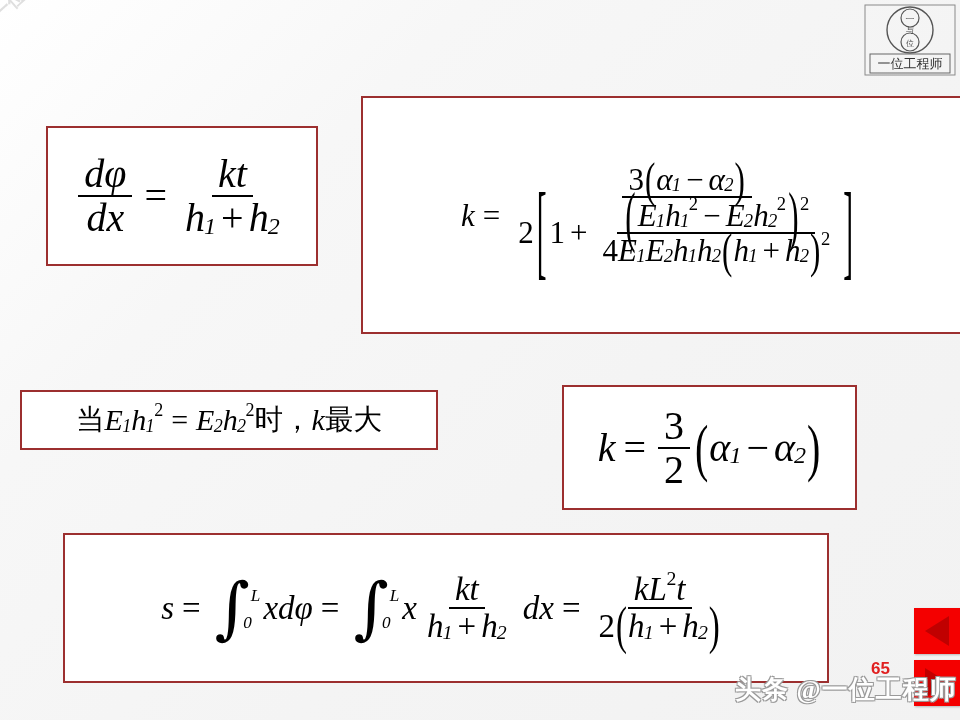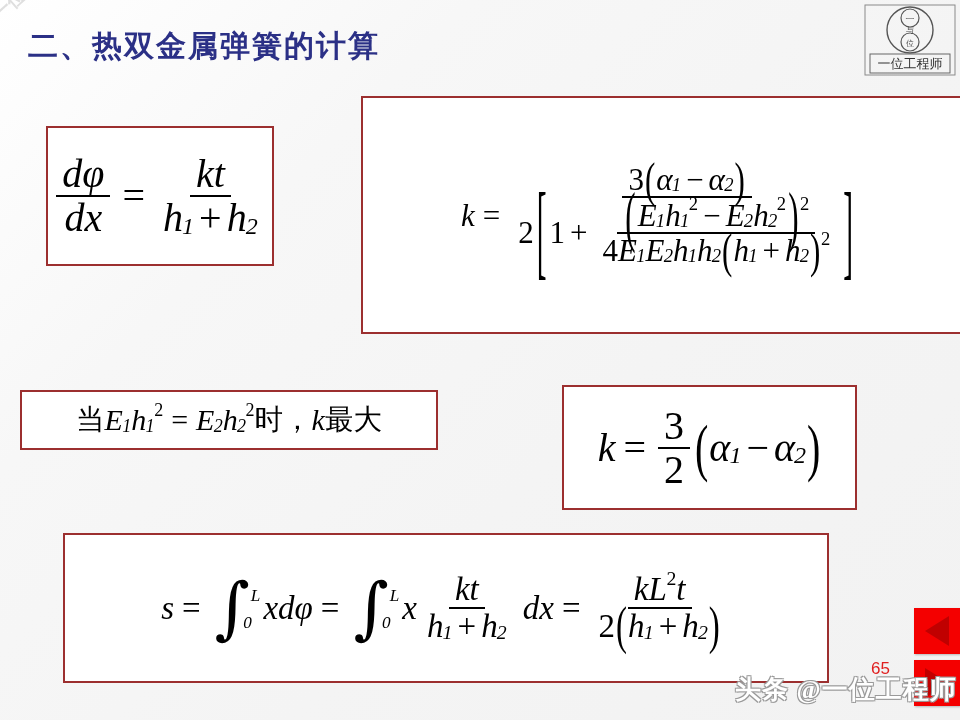--- a/index.html
+++ b/index.html
@@ -65,21 +65,21 @@
     position: absolute;
     background: #ffffff;
     border: 2px solid #9c2f2f;
     box-sizing: border-box;
     display: flex;
     align-items: center;
     justify-content: center;
     color: #000;
     font-family: "Liberation Serif", serif;
   }
-  #box-dphi   { left: 46px;  top: 126px; width: 228px; height: 140px; }
+  #box-dphi   { left: 46px;  top: 126px; width: 272px; height: 140px; }
   #box-k-main { left: 361px; top: 96px;  width: 605px; height: 238px; }
   #box-cond   { left: 20px;  top: 390px; width: 418px; height: 60px;  }
   #box-k-max  { left: 562px; top: 385px; width: 295px; height: 125px; }
   #box-int    { left: 63px;  top: 533px; width: 766px; height: 150px; }
 
   
   .math {
     display: inline-flex;
     align-items: center;
     justify-content: center;
@@ -184,21 +184,21 @@
     font-size: 0.95em;
   }
 
   
   #page-num {
     position: absolute;
     left: 871px;
     top: 659px;
     font-family: "Liberation Sans", sans-serif;
     font-size: 17px;
-    font-weight: 400;
+    font-weight: 700;
     color: #e02020;
   }
 
   
   .navbtn {
     position: absolute;
     width: 46px;
     height: 46px;
     background: #f40000;
     display: flex;
@@ -232,21 +232,20 @@
     white-space: nowrap;
     letter-spacing: 1px;
     pointer-events: none;
   }
 </style>
 </head>
 <body>
 
 <div id="slide">
 
-  <div id="slide-title">二、热双金属弹簧的计算</div>
 
   <div id="wm-diagonal">头条号：一位工程师</div>
 
   <div id="logo">
     <svg width="92" height="72" viewBox="0 0 92 72">
       <rect x="1" y="1" width="90" height="70" fill="none" stroke="#8a8a8a" stroke-width="1"></rect>
       <circle cx="46" cy="26" r="23" fill="none" stroke="#555" stroke-width="1.4"></circle>
       <circle cx="46" cy="14" r="9" fill="none" stroke="#555" stroke-width="1.2"></circle>
       <circle cx="46" cy="38" r="9" fill="none" stroke="#555" stroke-width="1.2"></circle>
       <text x="46" y="18" font-family="DejaVu Sans, sans-serif" font-size="9" fill="#444" text-anchor="middle">一</text>

